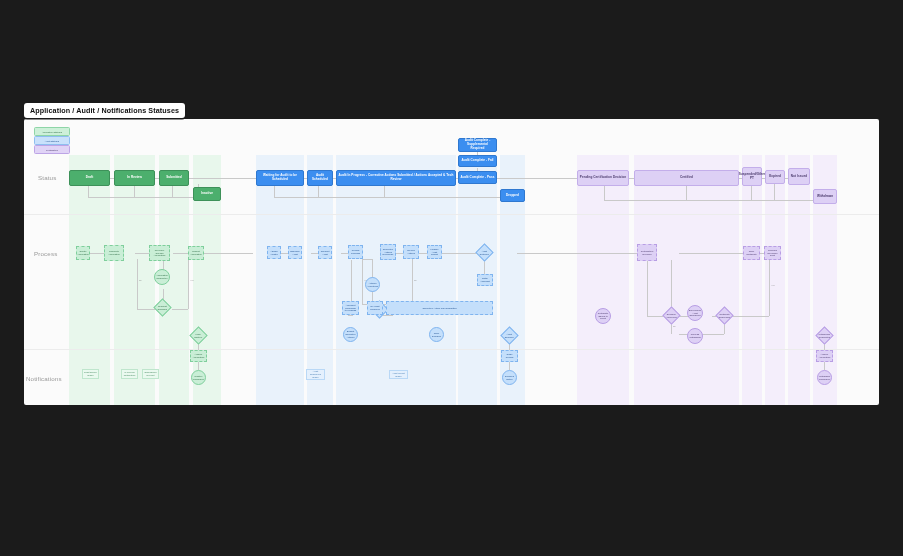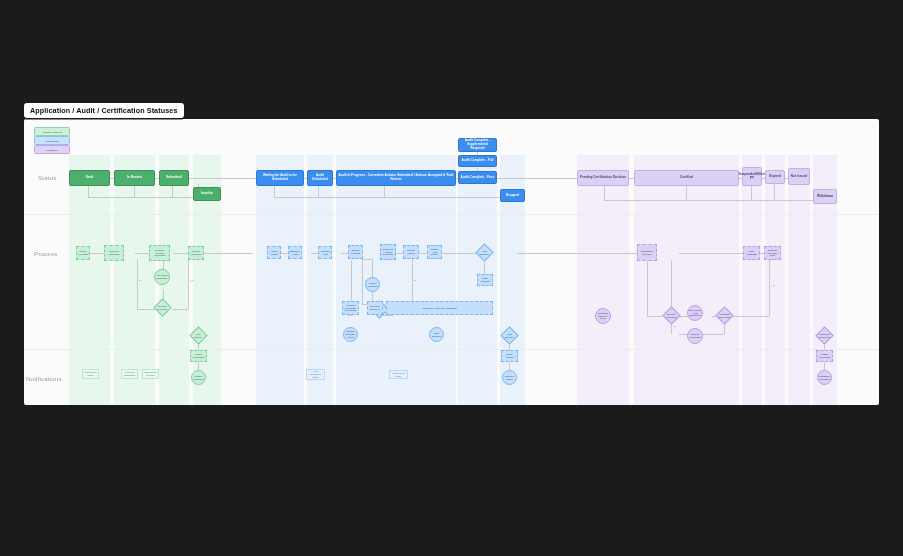--- a/index.html
+++ b/index.html
@@ -70,21 +70,21 @@
      font-size:2.2px;letter-spacing:.02px;}
   .lg-g{background:#cdf0d9;border:.6px solid #8ed5a7;color:#2e6b45;}
   .lg-b{background:#c9e1fb;border:.6px solid #8fbef0;color:#1e4f8f;}
   .lg-p{background:#e0d3f6;border:.6px solid #bda4e6;color:#4a3a6b;}
 </style>
 </head>
 <body>
 
 <div id="stage">
 
-  <div id="title-chip">Application / Audit / Certification Statuses</div>
+  <div id="title-chip">Application / Audit / Notifications Statuses</div>
 
   <div id="canvas">
 
     <div class="lane" style="left:45px;width:41px;background:#e8f7ec;"></div>
     <div class="lane" style="left:90px;width:41px;background:#e8f7ec;"></div>
     <div class="lane" style="left:135px;width:30px;background:#e8f7ec;"></div>
     <div class="lane" style="left:169px;width:28px;background:#e8f7ec;"></div>
 
     <div class="lane" style="left:232px;width:48px;background:#e9f2fb;"></div>
     <div class="lane" style="left:283px;width:26px;background:#e9f2fb;"></div>

